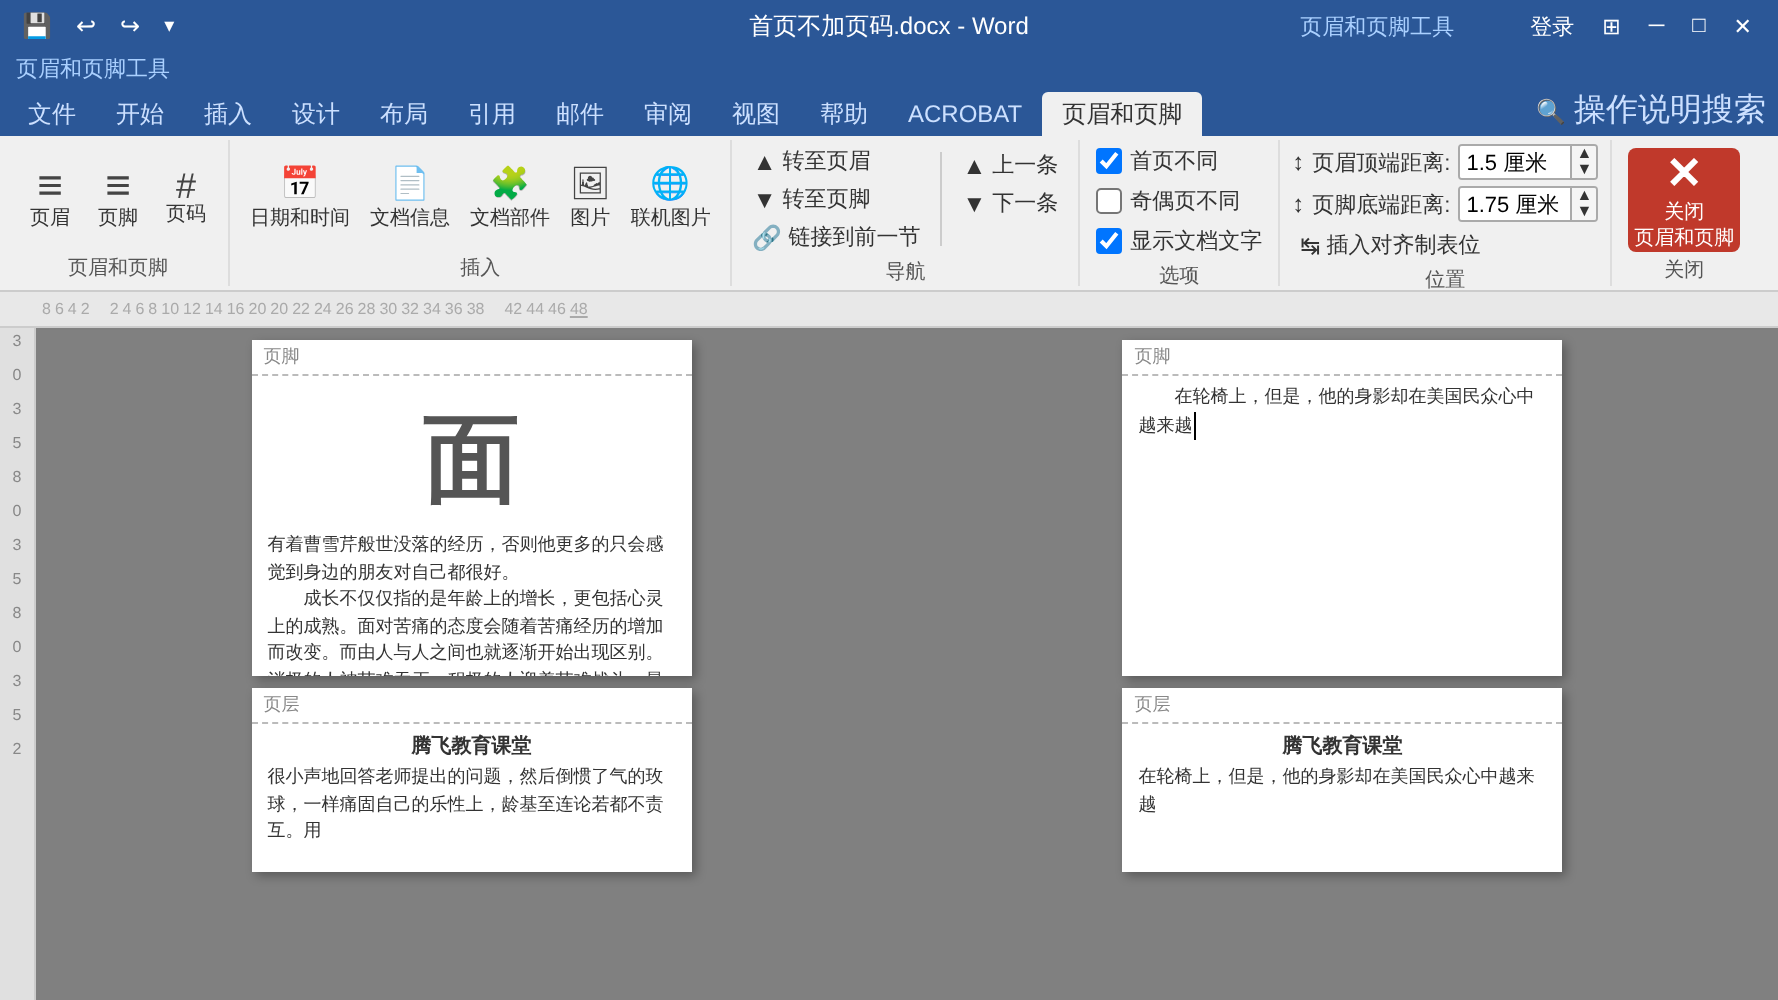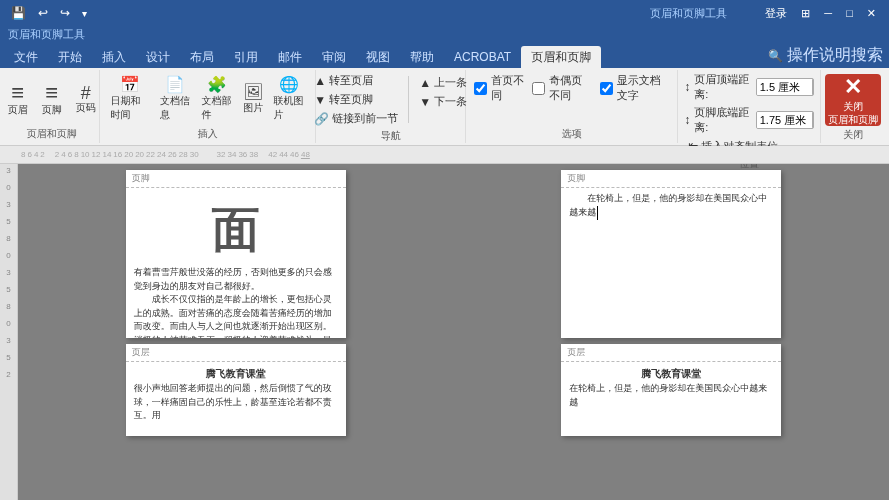--- a/index.html
+++ b/index.html
@@ -324,20 +324,21 @@
 </head>
 <body>
 
 <div id="title-bar">
   <div class="quick-access left-controls">
     <span class="qa-btn">💾</span>
     <span class="qa-btn">↩</span>
     <span class="qa-btn">↪</span>
     <span class="qa-btn" style="font-size:10px;">▾</span>
   </div>
+  <div class="title-text">首页不加页码.docx - Word</div>
   <div class="right-controls">
     <span class="title-btn" style="color:#aad0ff; font-size:11px;">页眉和页脚工具</span>
     <span style="display:inline-block;width:20px;"></span>
     <span class="title-btn">登录</span>
     <span class="title-btn">⊞</span>
     <span class="title-btn">─</span>
     <span class="title-btn">□</span>
     <span class="title-btn">✕</span>
   </div>
 </div>
@@ -432,21 +433,21 @@
         </div>
         <div class="btn-stack-item">
           <span class="s-icon">▼</span>下一条
         </div>
       </div>
     </div>
     <div class="ribbon-group-label">导航</div>
   </div>
 
   <div class="ribbon-group" style="min-width:90px;">
-    <div class="ribbon-group-content" style="flex-direction:row; align-items:flex-start; gap:3px;">
+    <div class="ribbon-group-content" style="flex-direction:column; align-items:flex-start; gap:3px;">
       <label class="checkbox-row">
         <input type="checkbox" checked="" style=""> 首页不同
       </label>
       <label class="checkbox-row">
         <input type="checkbox" style=""> 奇偶页不同
       </label>
       <label class="checkbox-row">
         <input type="checkbox" checked="" style=""> 显示文档文字
       </label>
     </div>
@@ -509,21 +510,21 @@
     <span style="color:#aaa;padding:0 1px;font-size:8px;">12</span>
     <span style="color:#aaa;padding:0 1px;font-size:8px;">14</span>
     <span style="color:#aaa;padding:0 1px;font-size:8px;">16</span>
     <span style="color:#aaa;padding:0 1px;font-size:8px;">20</span>
     <span style="color:#aaa;padding:0 1px;font-size:8px;">20</span>
     <span style="color:#aaa;padding:0 1px;font-size:8px;">22</span>
     <span style="color:#aaa;padding:0 1px;font-size:8px;">24</span>
     <span style="color:#aaa;padding:0 1px;font-size:8px;">26</span>
     <span style="color:#aaa;padding:0 1px;font-size:8px;">28</span>
     <span style="color:#aaa;padding:0 1px;font-size:8px;">30</span>
-    <span style="color:#aaa;padding:0 1px;font-size:8px;margin-left:16px;">32</span>
+    <span style="color:#aaa;padding:0 1px;font-size:8px;">32</span>
     <span style="color:#aaa;padding:0 1px;font-size:8px;">34</span>
     <span style="color:#aaa;padding:0 1px;font-size:8px;">36</span>
     <span style="color:#aaa;padding:0 1px;font-size:8px;text-align:right;">38</span>
     <span style="color:#aaa;padding:0 4px;font-size:8px;"></span>
     <span style="color:#aaa;padding:0 1px;font-size:8px;">42</span>
     <span style="color:#aaa;padding:0 1px;font-size:8px;">44</span>
     <span style="color:#aaa;padding:0 1px;font-size:8px;">46</span>
     <span style="color:#aaa;padding:0 1px;font-size:8px;text-decoration:underline;">48</span>
   </div>
 </div>

